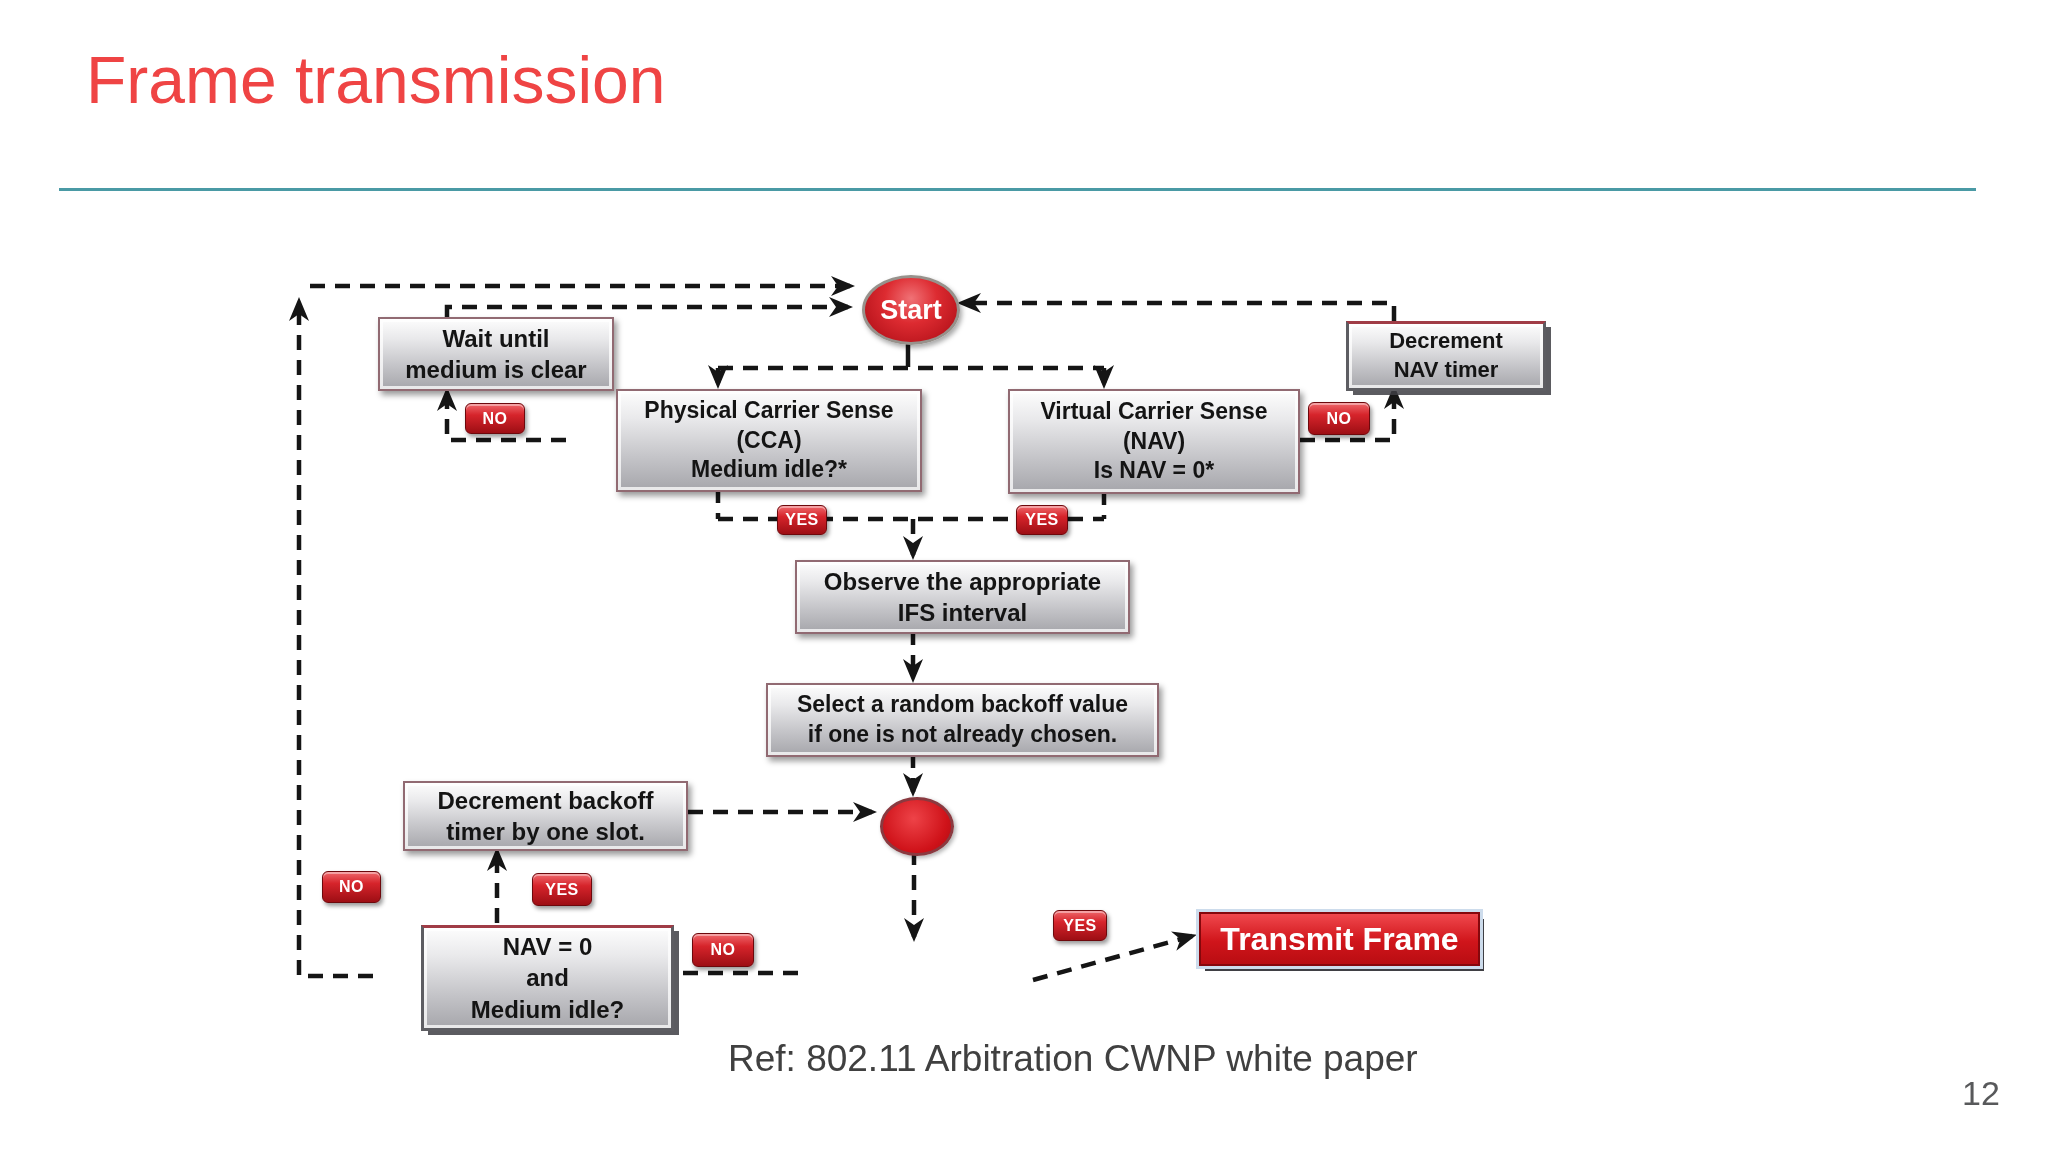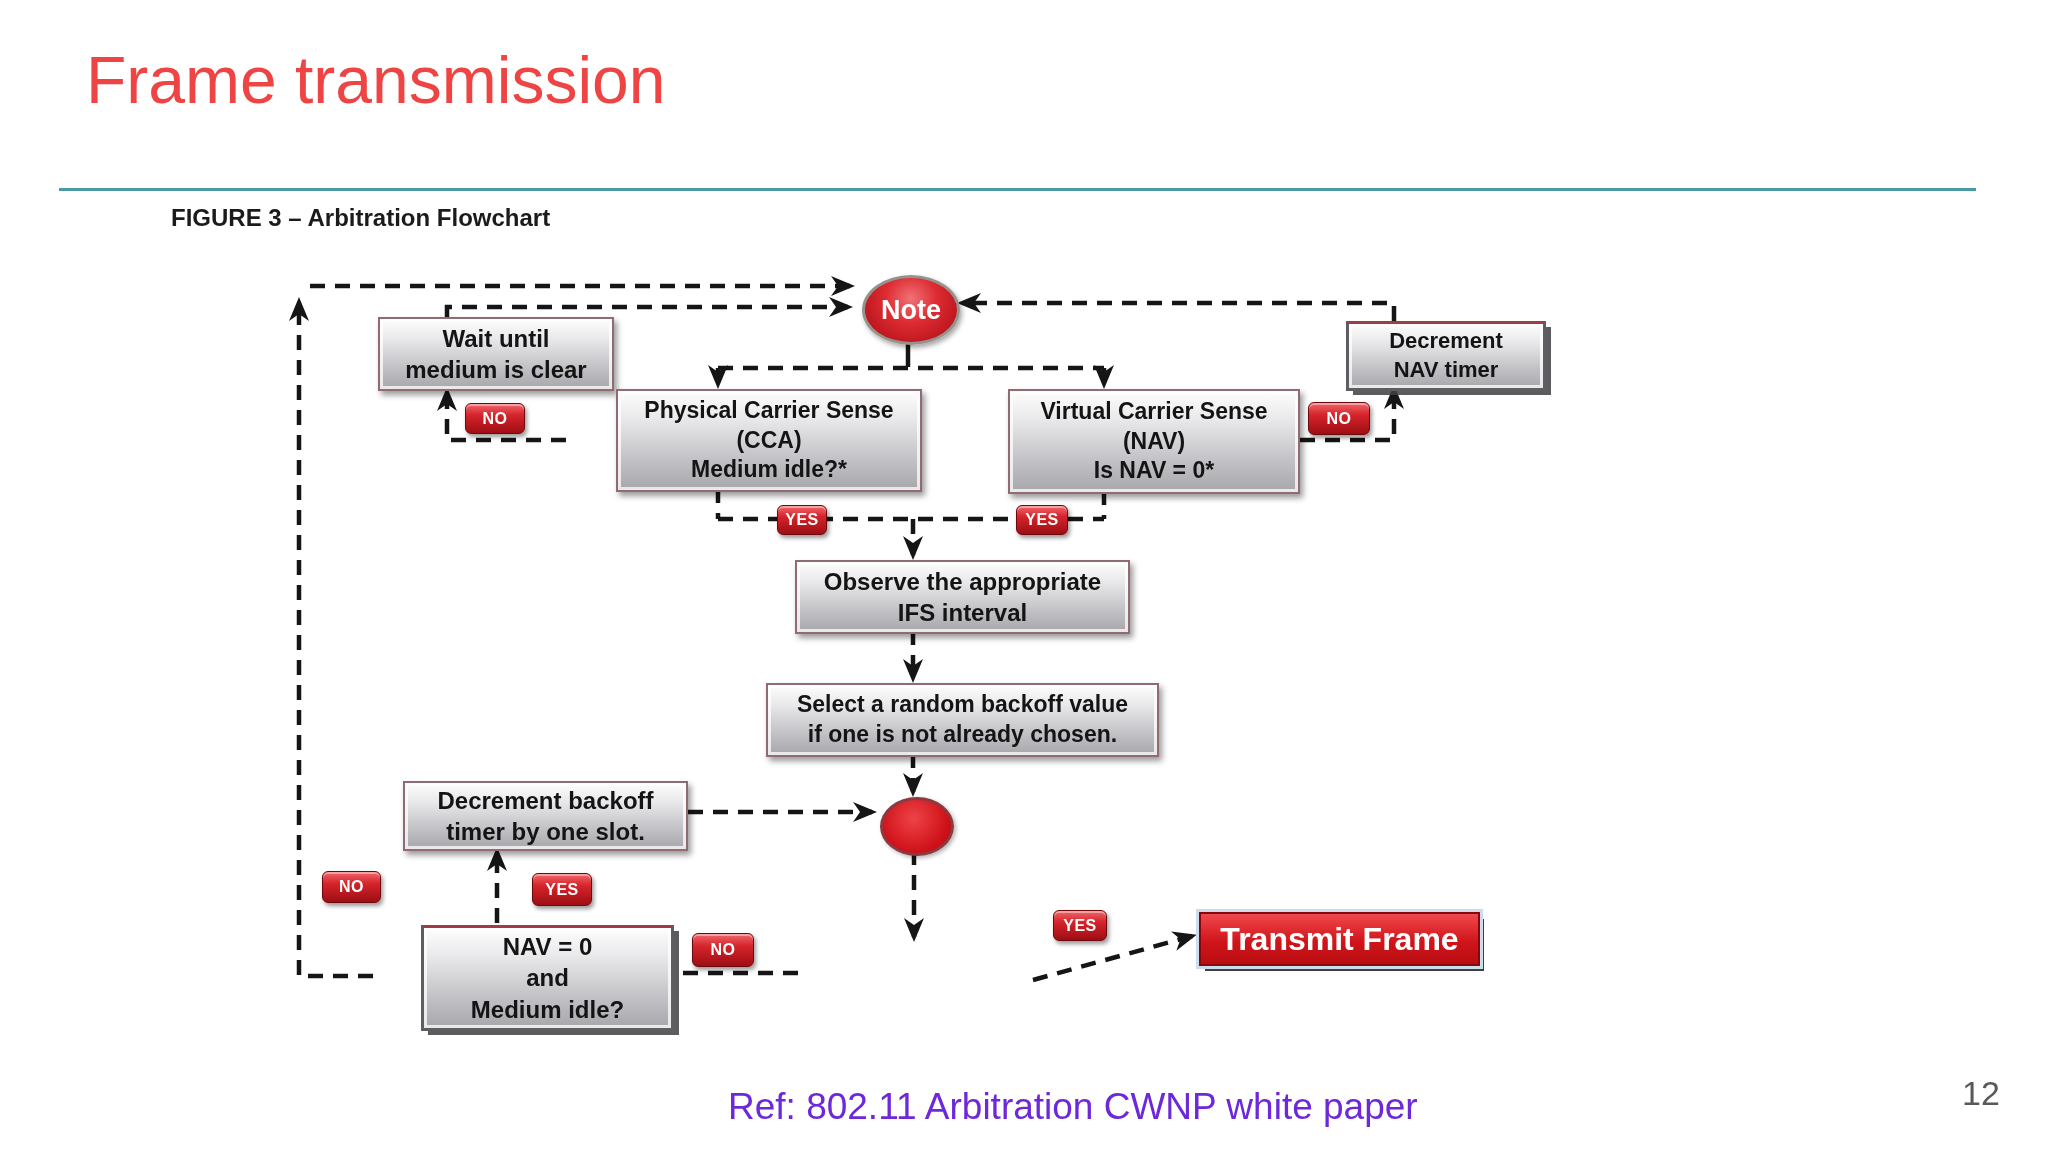--- a/index.html
+++ b/index.html
@@ -53,31 +53,30 @@
     position:absolute;left:1199px;top:912px;width:277px;height:50px;
     display:flex;align-items:center;justify-content:center;
     color:#fff;font-weight:bold;font-size:32px;
     background:linear-gradient(180deg,#f0484d 0%,#d0151b 55%,#b90d12 100%);
     border:2px solid #86070c;
     box-shadow:0 0 0 3px #cddcec, 5px 6px 0 -1px #3f3f44;
   }
   .note{position:absolute;left:324px;top:1032px;font-size:21px;color:#111;line-height:1.55;font-weight:bold;}
   .note sup{font-size:15px;}
   .note .gap{display:inline-block;width:14px;}
-  .reference{position:absolute;left:728px;top:1086px;font-size:37px;color:#6d28d9;font-weight:normal;}
+  .reference{position:absolute;left:728px;top:1038px;font-size:37px;color:#404040;font-weight:normal;}
   .page-number{position:absolute;left:1962px;top:1074px;font-size:34px;color:#58595b;}
 </style>
 </head>
 <body>
 
 <div class="slide">
 
   <div class="page-title">Frame transmission</div>
   <div class="divider"></div>
-  <div class="figure-caption">FIGURE 3 – Arbitration Flowchart</div>
 
   <svg class="connectors" viewBox="0 0 2048 1152">
     <defs>
       <marker id="arr" markerUnits="userSpaceOnUse" markerWidth="24" markerHeight="22" refX="19" refY="10" orient="auto">
         <path d="M0,0 L24,10 L0,20 L7,10 Z" fill="#151515"></path>
       </marker>
     </defs>
     <g stroke="#151515" stroke-width="4.5" fill="none">
 
       <polyline points="908,338 908,367"></polyline>
@@ -114,21 +113,21 @@
 
         <polyline points="798,973 626,973" marker-end="url(#arr)"></polyline>
 
         <polyline points="497,923 497,852" marker-end="url(#arr)"></polyline>
 
         <polyline points="1033,980 1192,936" marker-end="url(#arr)"></polyline>
       </g>
     </g>
   </svg>
 
-  <div class="start-node">Note</div>
+  <div class="start-node">Start</div>
 
   <div class="gbox" style="left:330px;top:317px;width:232px;height:70px;font-size:24px">Wait until
 medium is clear</div>
 
   <div class="gbox dark" style="left:1298px;top:321px;width:194px;height:64px;font-size:22px">Decrement
 NAV timer</div>
 
   <div class="gbox" style="left:568px;top:389px;width:302px;height:99px;font-size:23px">Physical Carrier Sense
 (CCA)
 Medium idle?*</div>

